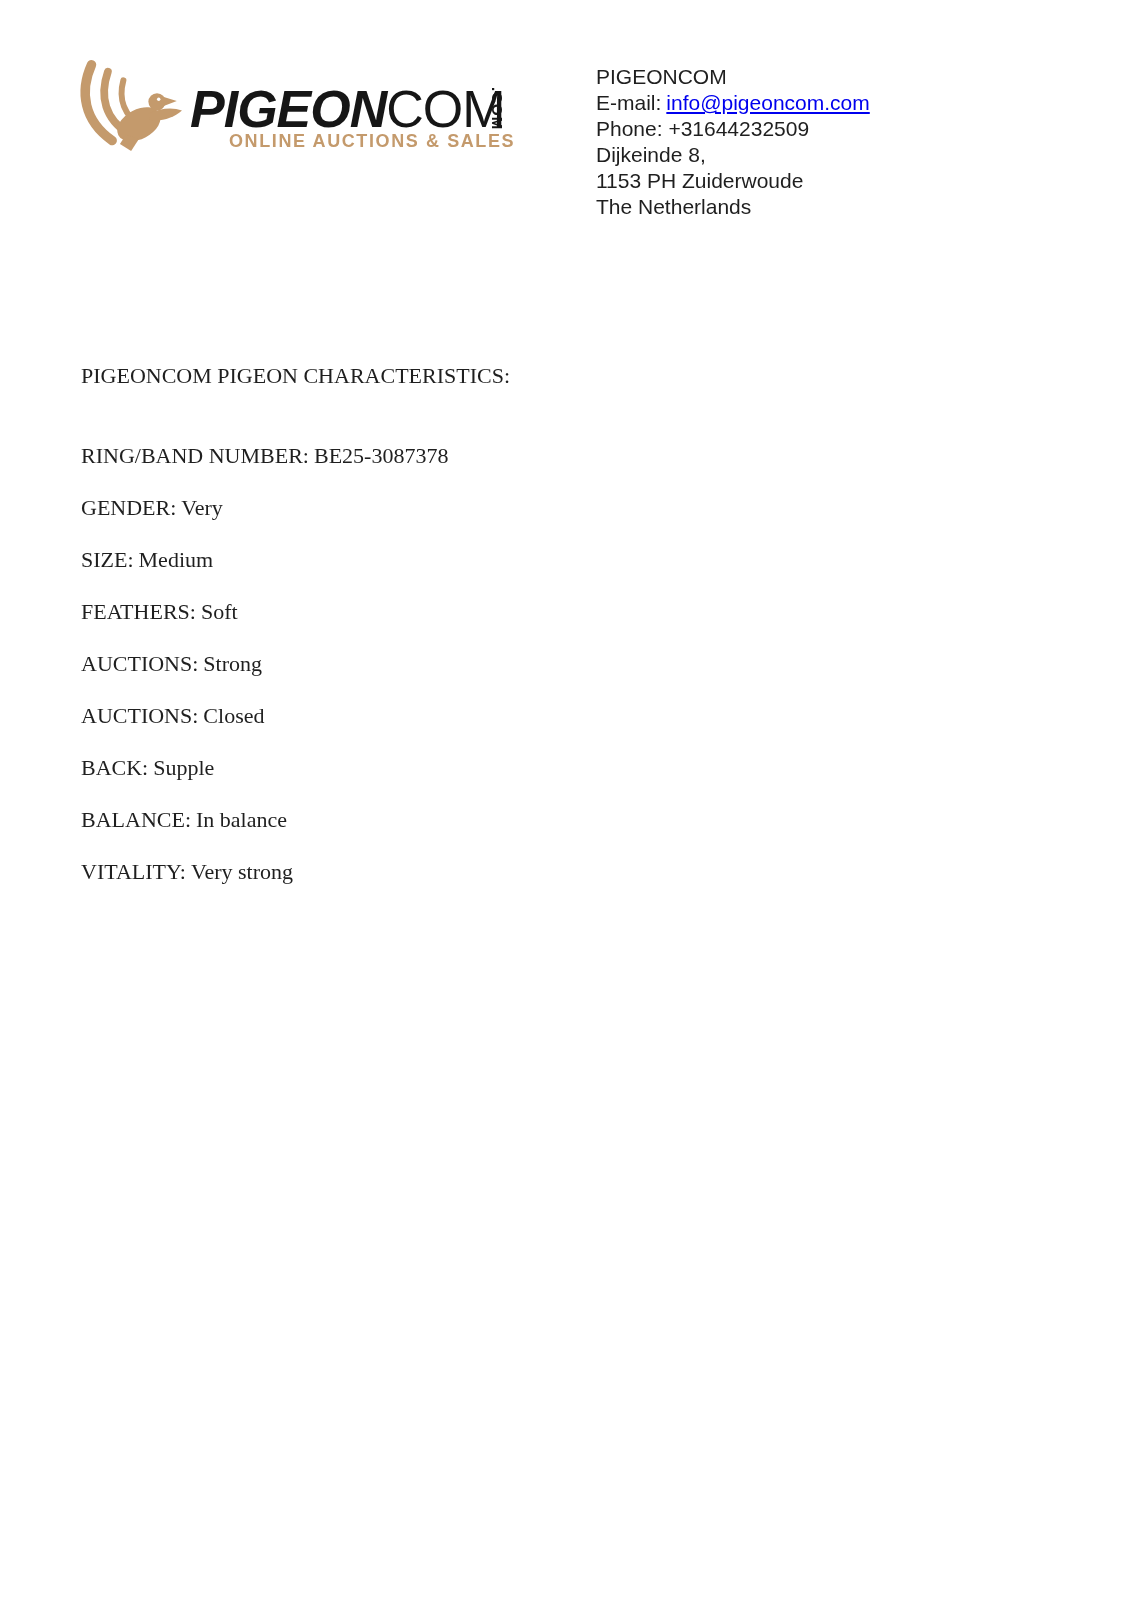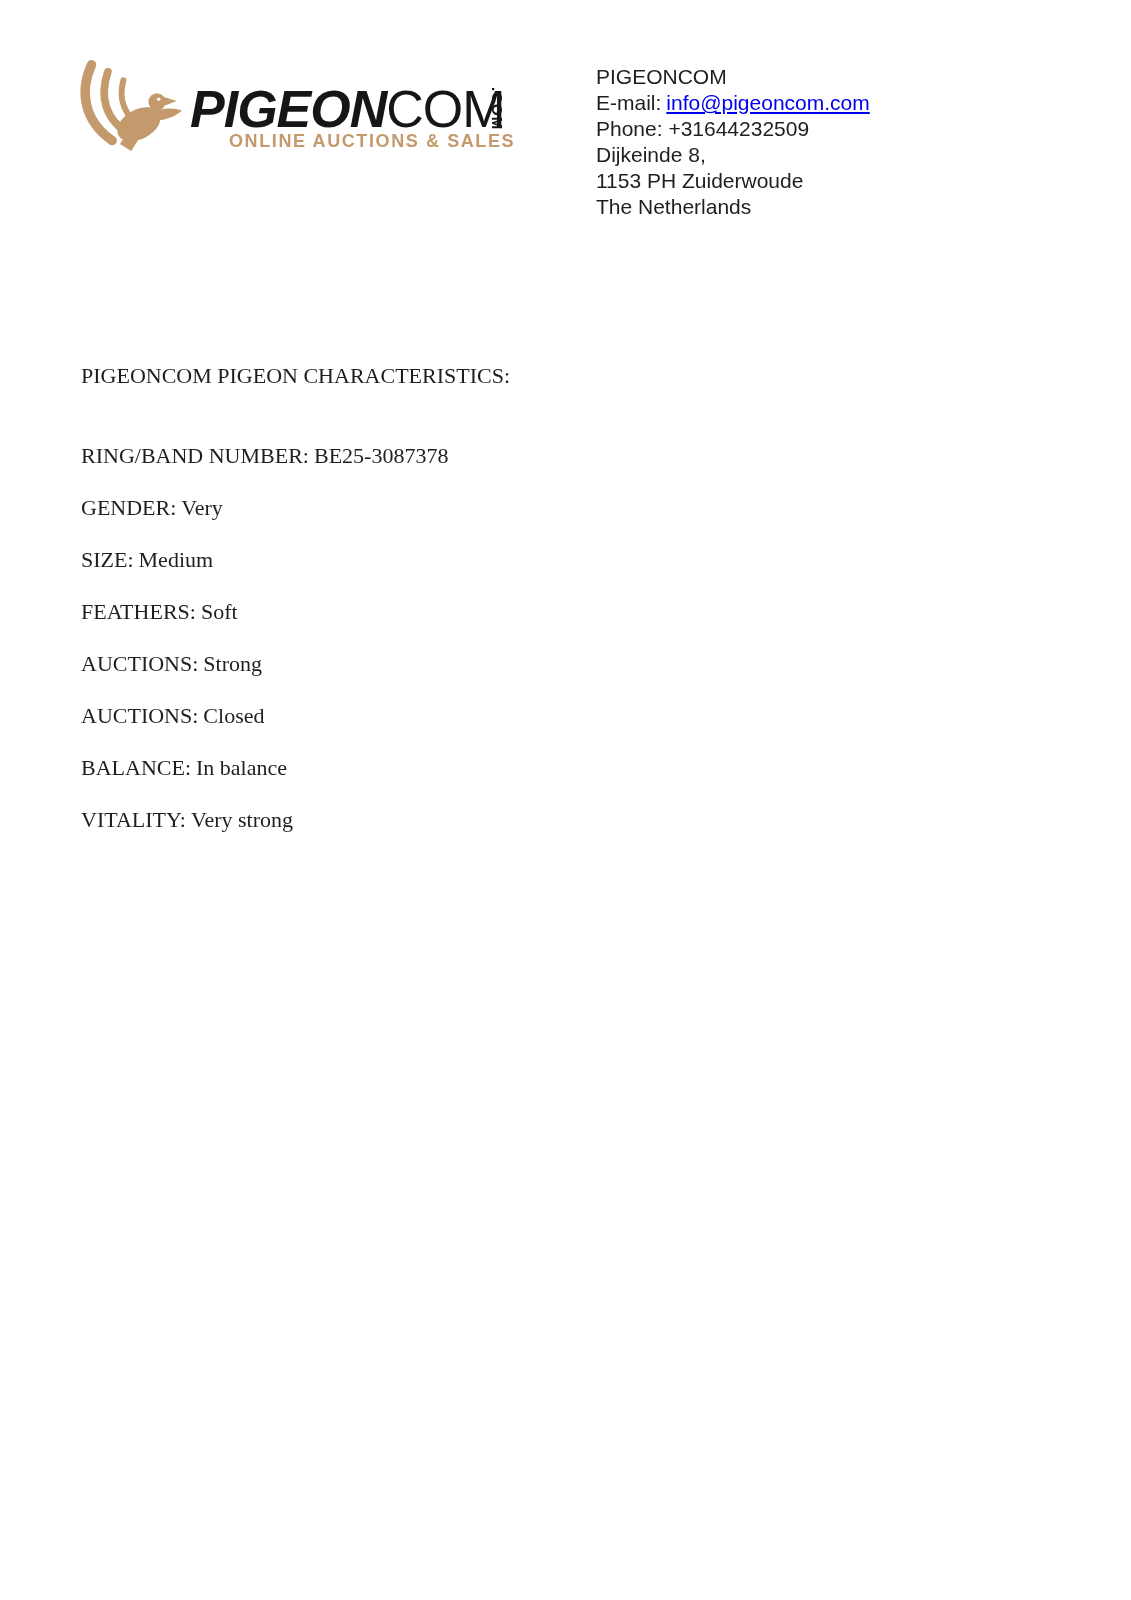--- a/index.html
+++ b/index.html
@@ -90,15 +90,16 @@
 
 <div class="doc">
   <p class="doc-title">PIGEONCOM PIGEON CHARACTERISTICS:</p>
 
   <p class="field"><span>RING/BAND NUMBER:</span><span class="value">BE25-3087378</span></p>
   <p class="field"><span>GENDER:</span><span class="value">Very</span></p>
   <p class="field"><span>SIZE:</span><span class="value">Medium</span></p>
   <p class="field"><span>FEATHERS:</span><span class="value">Soft</span></p>
   <p class="field"><span>AUCTIONS:</span><span class="value">Strong</span></p>
   <p class="field"><span>AUCTIONS:</span><span class="value">Closed</span></p>
+  <p class="field"><span>BACK:</span><span class="value">Supple</span></p>
   <p class="field"><span>BALANCE:</span><span class="value">In balance</span></p>
   <p class="field"><span>VITALITY:</span><span class="value">Very strong</span></p>
 </div>
 
 </body></html>

